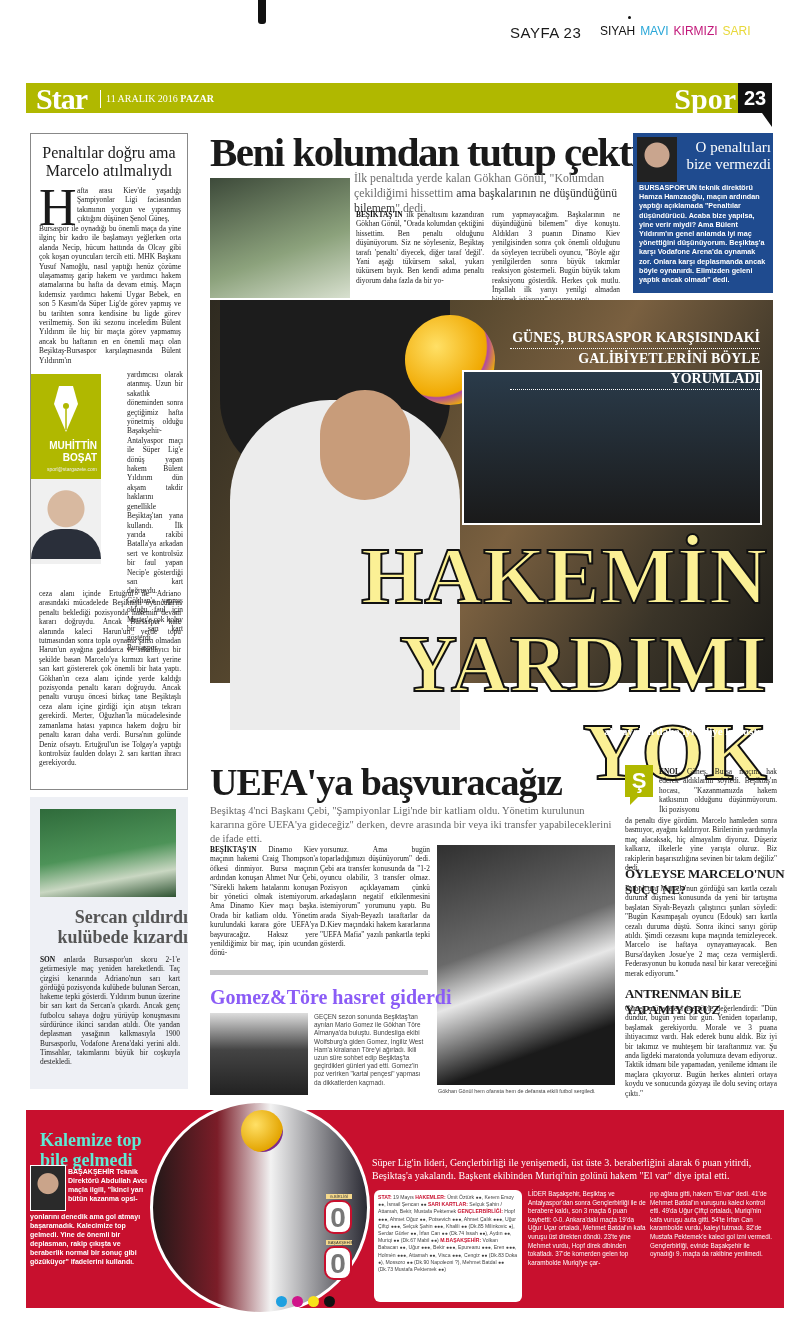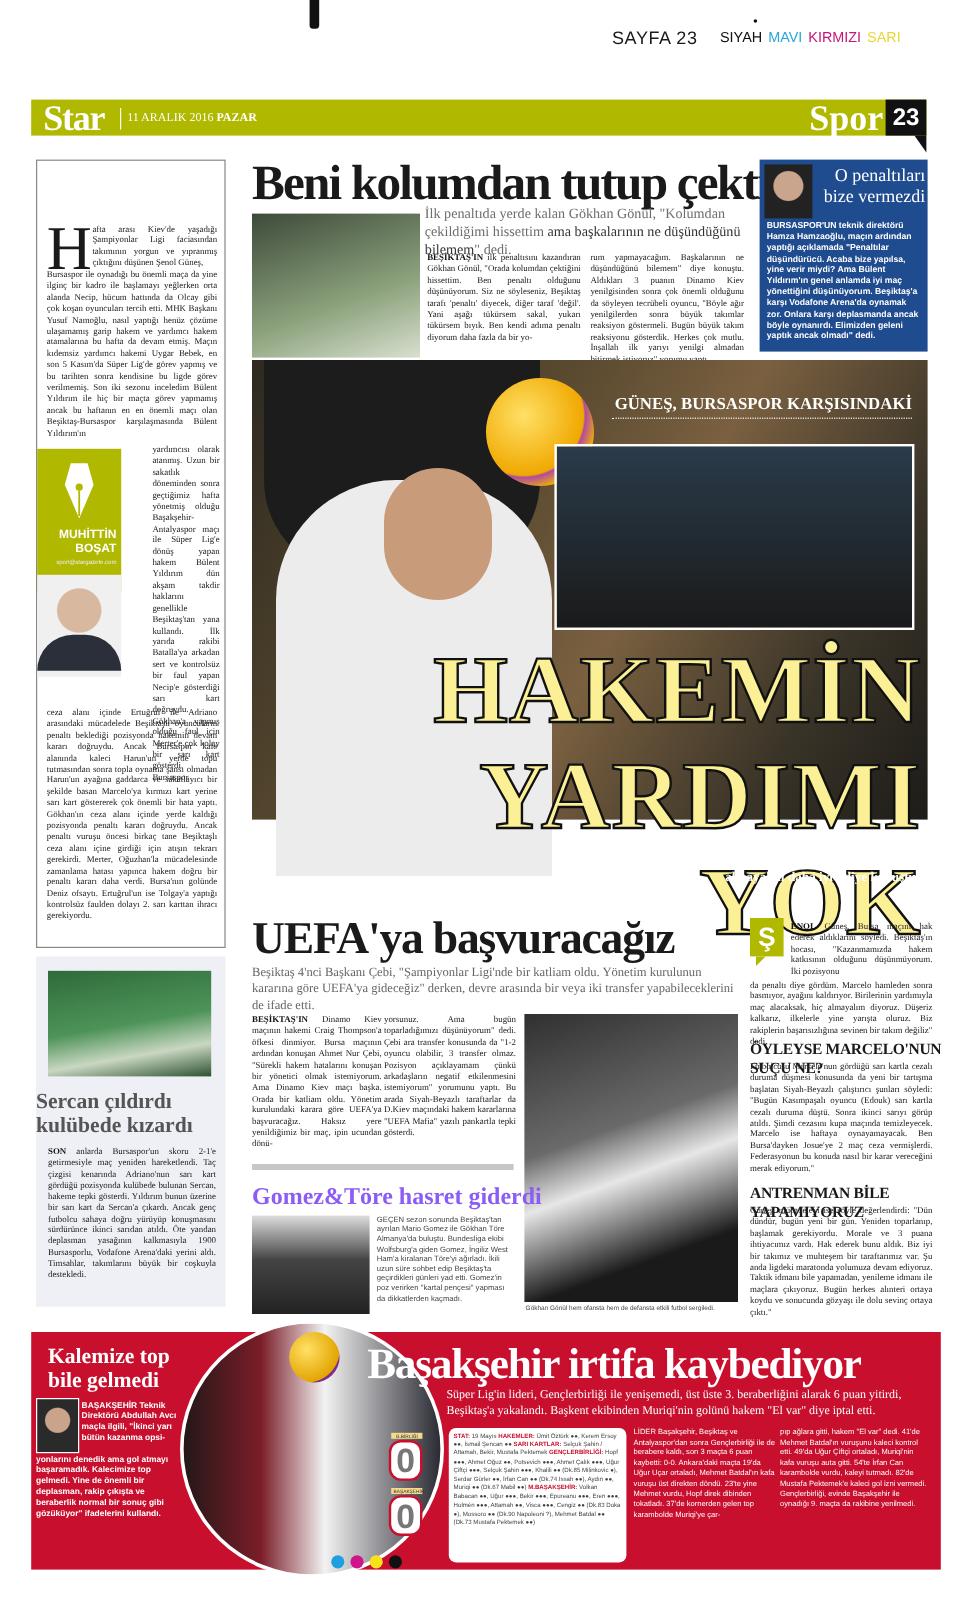--- a/index.html
+++ b/index.html
@@ -80,25 +80,25 @@
 #r-p1{left:659px;top:767px;width:118px}
 #r-p1b{left:625px;top:816px;width:152px}
 .r-h{font-size:13px;font-weight:bold;letter-spacing:-0.3px;line-height:16px}
 #r-h1{left:625px;top:866px}
 #r-p2{left:625px;top:884px;width:152px}
 #r-h2{left:625px;top:986px}
 #r-p3{left:625px;top:1004px;width:152px}
 
 #graybox{left:30px;top:797px;width:158px;height:292px;background:#eef0f5}
 #gray-photo{left:10px;top:12px;width:136px;height:88px;background:linear-gradient(170deg,#2f6b3b,#4d9358 50%,#c9d7c2 75%,#2d5231)}
-#gray-title{left:0;top:110px;width:158px;text-align:left;font-size:18px;line-height:20px;color:#555;font-weight:bold}
+#gray-title{left:0;top:110px;width:158px;text-align:right;font-size:18px;line-height:20px;color:#555;font-weight:bold}
 #gray-text{left:10px;top:158px;width:140px;font-size:7.4px;line-height:9.3px}
 
 #redband{left:26px;top:1110px;width:758px;height:198px;background:#c8102e}
-#red-left-title{left:14px;top:10px;width:110px;color:#ffffff;font-size:18px;line-height:20px;font-weight:bold}
+#red-left-title{left:14px;top:20px;width:110px;color:#5eead4;font-size:18px;line-height:20px;font-weight:bold}
 #red-left-photo{left:4px;top:55px;width:36px;height:46px;background:radial-gradient(circle at 50% 40%,#caa48a 0 10px,#2a2a2a 11px);border:1px solid #fff}
 #red-left-text{left:42px;top:57px;width:84px;color:#fff;font-size:7px;line-height:9px;font-weight:bold}
 #red-left-text2{left:4px;top:102px;width:124px;color:#fff;font-size:7px;line-height:9px;font-weight:bold}
 #circle-photo{left:124px;top:-10px;width:220px;height:215px;border-radius:50%;background:linear-gradient(90deg,#231818 0%,#7b1d28 30%,#f2f2f2 55%,#2b2b34 100%);border:3px solid #fff}
 #circle-ball{left:215px;top:0;width:42px;height:42px;border-radius:50%;background:radial-gradient(circle at 35% 35%,#ffe066,#e3a400 70%,#7e2b8b 72%)}
 .score-box{width:28px;height:34px;background:#fff;border:2px solid #c8102e;border-radius:10px;color:#777;text-align:center;font-size:28px;font-weight:bold;line-height:32px}
 .score-lbl{font-size:4px;color:#333;background:#f5d98c;padding:0 2px;text-align:center;width:26px}
 #score1-lbl{left:300px;top:84px}
 #score1{left:298px;top:90px}
 #score2-lbl{left:300px;top:130px}
@@ -128,20 +128,21 @@
 <div id="hdr" class="abs">
   <div id="hdr-star" class="abs serif">Star</div>
   <div id="hdr-sep" class="abs"></div>
   <div id="hdr-date" class="abs cond"><span style="font-weight:normal">11 ARALIK 2016</span> <span>PAZAR</span></div>
   <div id="hdr-spor" class="abs serif">Spor</div>
   <div id="hdr-num" class="abs sans">23</div>
   <div id="hdr-tail" class="abs"></div>
 </div>
 
 <div id="lbox" class="abs">
+  <div id="lt-title" class="abs serif">Penaltılar doğru ama Marcelo atılmalıydı</div>
   <div id="lt-drop" class="abs serif">H</div>
   <div id="lt-p1" class="abs body-text serif">afta arası Kiev'de yaşadığı Şampiyonlar Ligi faciasından takımının yorgun ve yıpranmış çıktığını düşünen Şenol Güneş,</div>
   <div id="lt-p1b" class="abs body-text serif">Bursaspor ile oynadığı bu önemli maça da yine ilginç bir kadro ile başlamayı yeğlerken orta alanda Necip, hücum hattında da Olcay gibi çok koşan oyuncuları tercih etti. MHK Başkanı Yusuf Namoğlu, nasıl yaptığı henüz çözüme ulaşamamış garip hakem ve yardımcı hakem atamalarına bu hafta da devam etmiş. Maçın kıdemsiz yardımcı hakemi Uygar Bebek, en son 5 Kasım'da Süper Lig'de görev yapmış ve bu tarihten sonra kendisine bu ligde görev verilmemiş. Son iki sezonu inceledim Bülent Yıldırım ile hiç bir maçta görev yapmamış ancak bu haftanın en en önemli maçı olan Beşiktaş-Bursaspor karşılaşmasında Bülent Yıldırım'ın</div>
   <div id="author-block" class="abs">
     <svg id="pen-icon" class="abs" viewBox="0 0 30 50">
         <path d="M15 48 L3 20 L8 2 L22 2 L27 20 Z" fill="#fff"></path>
         <circle cx="15" cy="22" r="3" fill="#b0b800"></circle>
         <line x1="15" y1="25" x2="15" y2="46" stroke="#b0b800" stroke-width="1.5"></line>
       </svg>
     <div id="author-name" class="abs sans">
@@ -172,20 +173,21 @@
 </div>
 
 <div id="bigphoto" class="abs">
   <div id="bp-player2" class="abs"></div>
   <div id="bp-player1" class="abs"></div>
   <div id="bp-head" class="abs"></div>
   <div id="bp-ball" class="abs"></div>
   <div id="bp-team-photo" class="abs"></div>
   <div id="bp-sub" class="abs cond">
     <div class="dotline">GÜNEŞ, BURSASPOR KARŞISINDAKİ</div>
+    <div class="dotline">GALİBİYETLERİNİ BÖYLE YORUMLADI</div>
   </div>
   <div id="bp-head1" class="abs cond">
     <div>HAKEMİN</div>
     <div>YARDIMI YOK</div>
   </div>
   <div id="bp-quote" class="abs serif">Beşiktaş'ın hocası "Kazanmamızda hakemin katkısı olduğunu düşünmüyorum. Birilerinin yardımıyla maç alacaksak, hiç almayalım daha iyi" diye konuştu.</div>
 </div>
 
 <div id="mh2" class="abs cond">UEFA'ya başvuracağız</div>
 <div id="deck2" class="abs serif">Beşiktaş 4'nci Başkanı Çebi, "Şampiyonlar Ligi'nde bir katliam oldu. Yönetim kurulunun kararına göre UEFA'ya gideceğiz" derken, devre arasında bir veya iki transfer yapabileceklerini de ifade etti.</div>
@@ -218,21 +220,20 @@
   <div id="red-left-title" class="abs serif">Kalemize top bile gelmedi</div>
   <div id="red-left-photo" class="abs"></div>
   <div id="red-left-text" class="abs sans">BAŞAKŞEHİR Teknik Direktörü Abdullah Avcı maçla ilgili, "İkinci yarı bütün kazanma opsi-</div>
   <div id="red-left-text2" class="abs sans">yonlarını denedik ama gol atmayı başaramadık. Kalecimize top gelmedi. Yine de önemli bir deplasman, rakip çıkışta ve beraberlik normal bir sonuç gibi gözüküyor" ifadelerini kullandı.</div>
   <div id="circle-photo" class="abs"></div>
   <div id="circle-ball" class="abs"></div>
   <div id="score1-lbl" class="abs score-lbl sans">G.BİRLİĞİ</div>
   <div id="score1" class="abs score-box sans">0</div>
   <div id="score2-lbl" class="abs score-lbl sans">BAŞAKŞEHİR</div>
   <div id="score2" class="abs score-box sans">0</div>
-  <div id="red-title" class="abs cond">Başakşehir irtifa kaybediyor</div>
   <div id="red-deck" class="abs serif">Süper Lig'in lideri, Gençlerbirliği ile yenişemedi, üst üste 3. beraberliğini alarak 6 puan yitirdi, Beşiktaş'a yakalandı. Başkent ekibinden Muriqi'nin golünü hakem "El var" diye iptal etti.</div>
   <div id="stat-box" class="abs sans">
     <b>STAT:</b><span> 19 Mayıs </span>
     <b>HAKEMLER:</b><span> Ümit Öztürk ●●, Kerem Ersoy ●●, İsmail Şencan ●● </span>
     <b>SARI KARTLAR:</b><span> Selçuk Şahin / Attamah, Bekir, Mustafa Pektemek </span>
     <b>GENÇLERBİRLİĞİ:</b><span> Hopf ●●●, Ahmet Oğuz ●●, Potsevich ●●●, Ahmet Çalık ●●●, Uğur Çiftçi ●●●, Selçuk Şahin ●●●, Khalili ●● (Dk.85 Milinkovic ●), Serdar Gürler ●●, İrfan Can ●● (Dk.74 Issah ●●), Aydın ●●, Muriqi ●● (Dk.67 Mabil ●●) </span>
     <b>M.BAŞAKŞEHİR:</b><span> Volkan Babacan ●●, Uğur ●●●, Bekir ●●●, Epureanu ●●●, Eren ●●●, Holmén ●●●, Attamah ●●, Visca ●●●, Cengiz ●● (Dk.83 Doka ●), Mossoro ●● (Dk.90 Napoleoni ?), Mehmet Batdal ●● (Dk.73 Mustafa Pektemek ●●)</span>
   </div>
   <div id="red-c1" class="abs sans">LİDER Başakşehir, Beşiktaş ve Antalyaspor'dan sonra Gençlerbirliği ile de berabere kaldı, son 3 maçta 6 puan kaybetti: 0-0. Ankara'daki maçta 19'da Uğur Uçar ortaladı, Mehmet Batdal'ın kafa vuruşu üst direkten döndü. 23'te yine Mehmet vurdu, Hopf direk dibinden tokatladı. 37'de kornerden gelen top karambolde Muriqi'ye çar-</div>
   <div id="red-c2" class="abs sans">pıp ağlara gitti, hakem "El var" dedi. 41'de Mehmet Batdal'ın vuruşunu kaleci kontrol etti. 49'da Uğur Çiftçi ortaladı, Muriqi'nin kafa vuruşu auta gitti. 54'te İrfan Can karambolde vurdu, kaleyi tutmadı. 82'de Mustafa Pektemek'e kaleci gol izni vermedi. Gençlerbirliği, evinde Başakşehir ile oynadığı 9. maçta da rakibine yenilmedi.</div>

